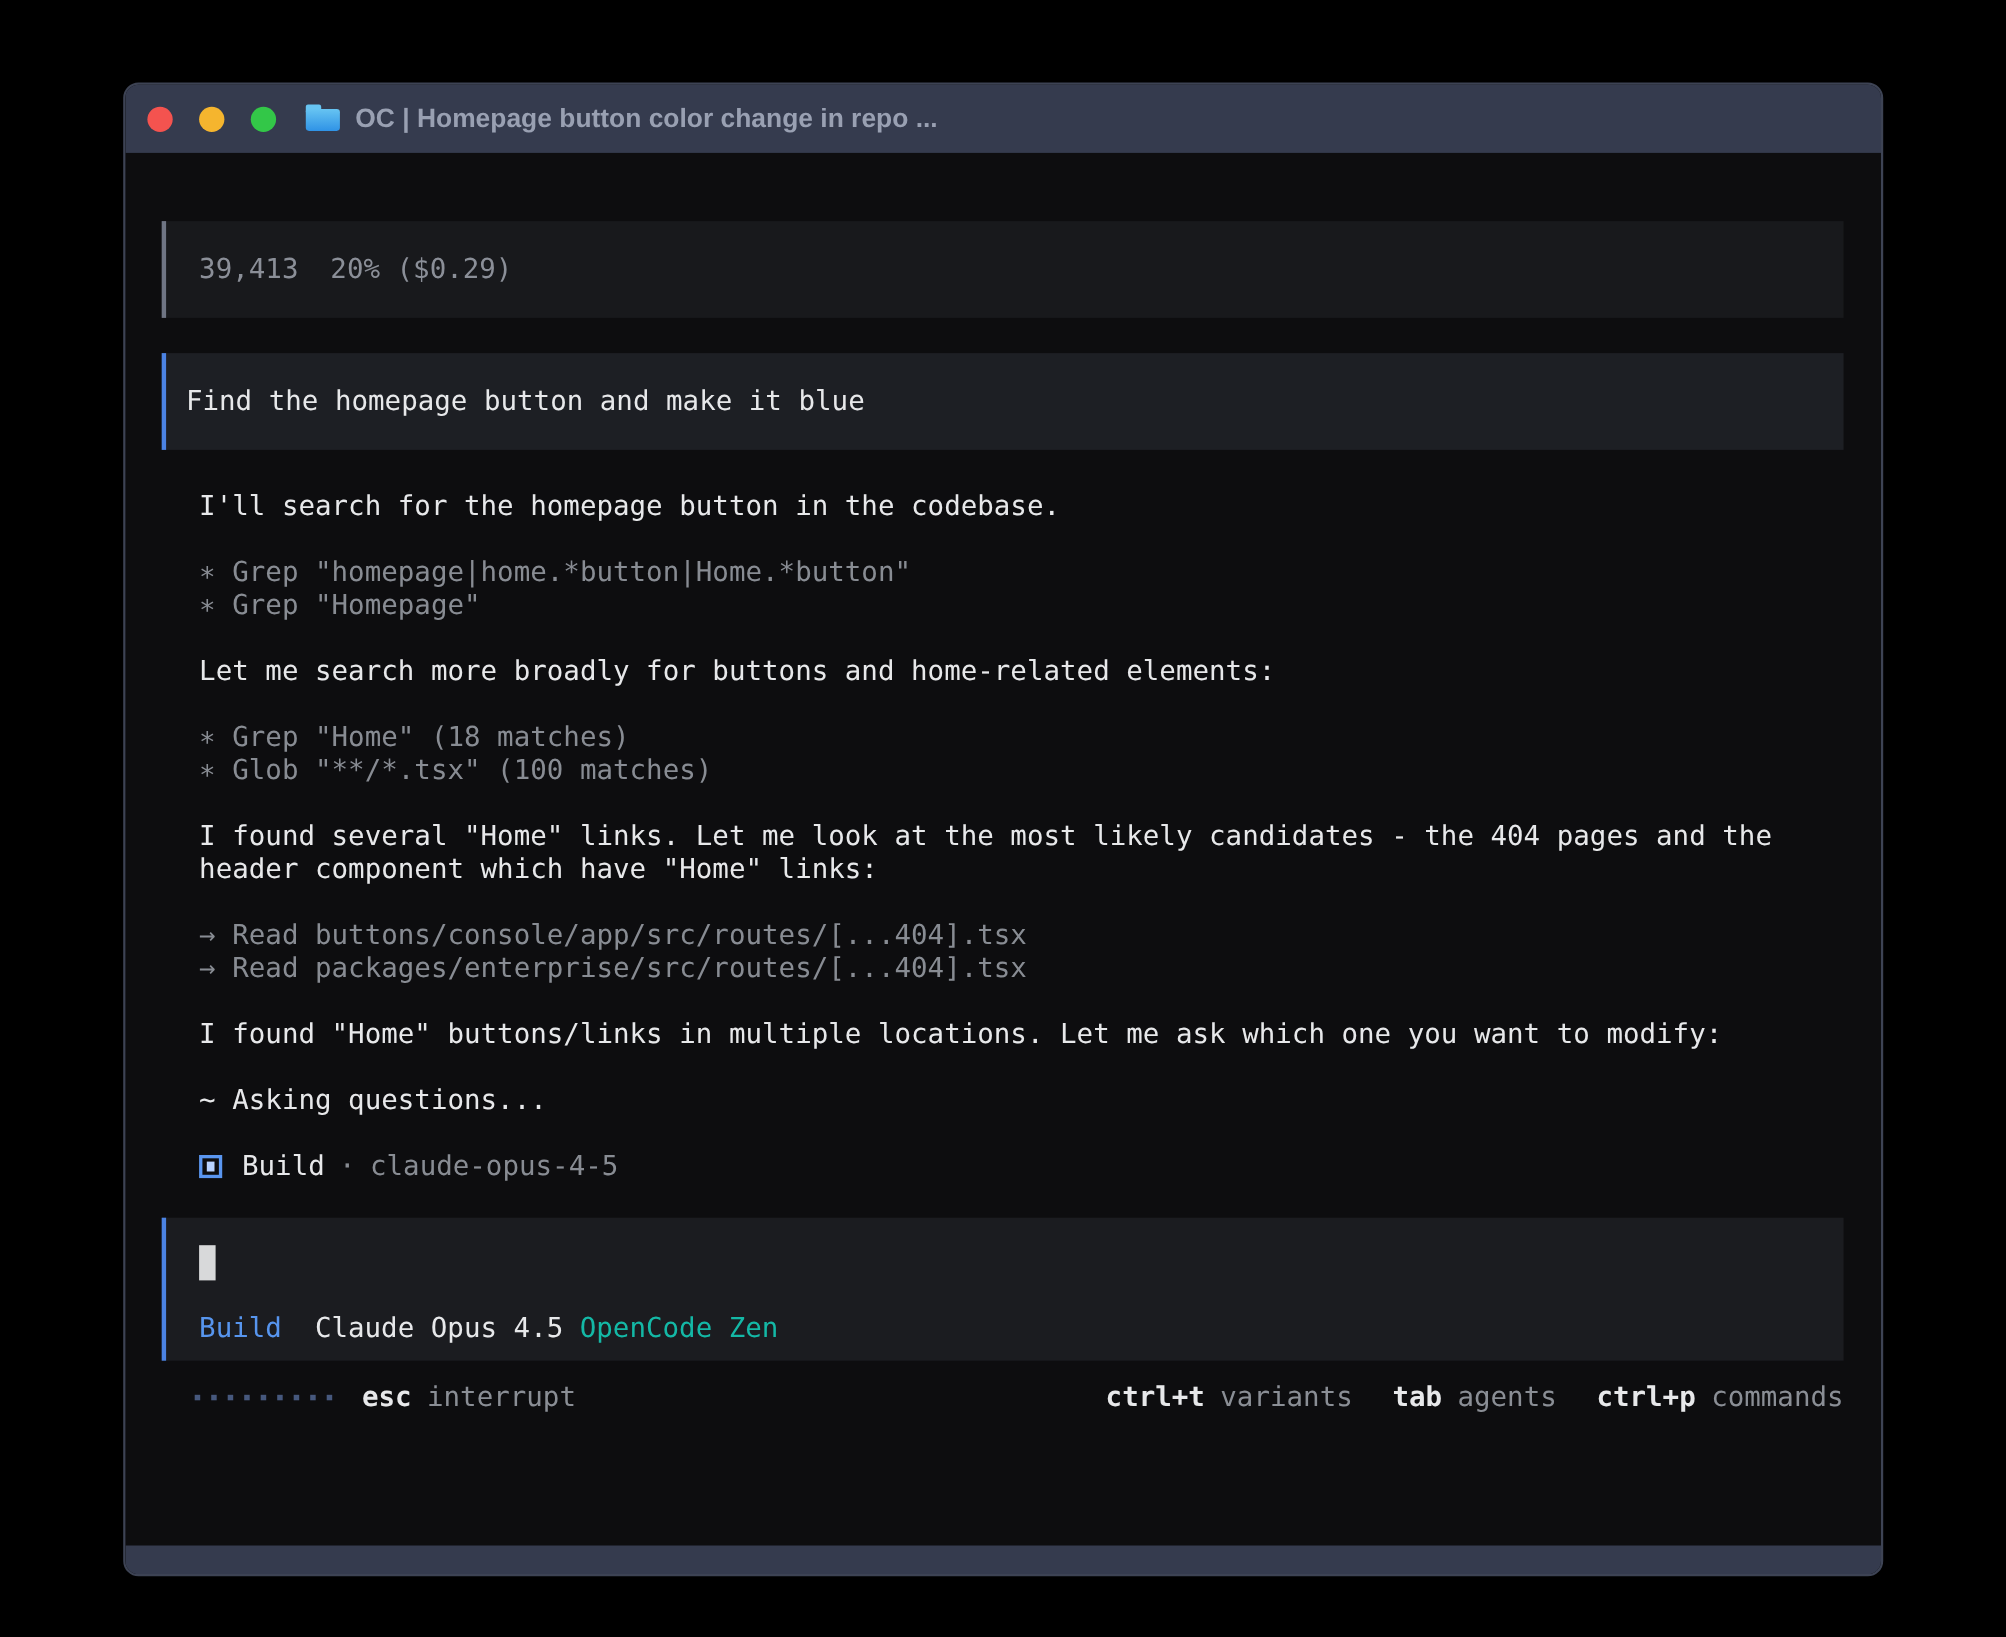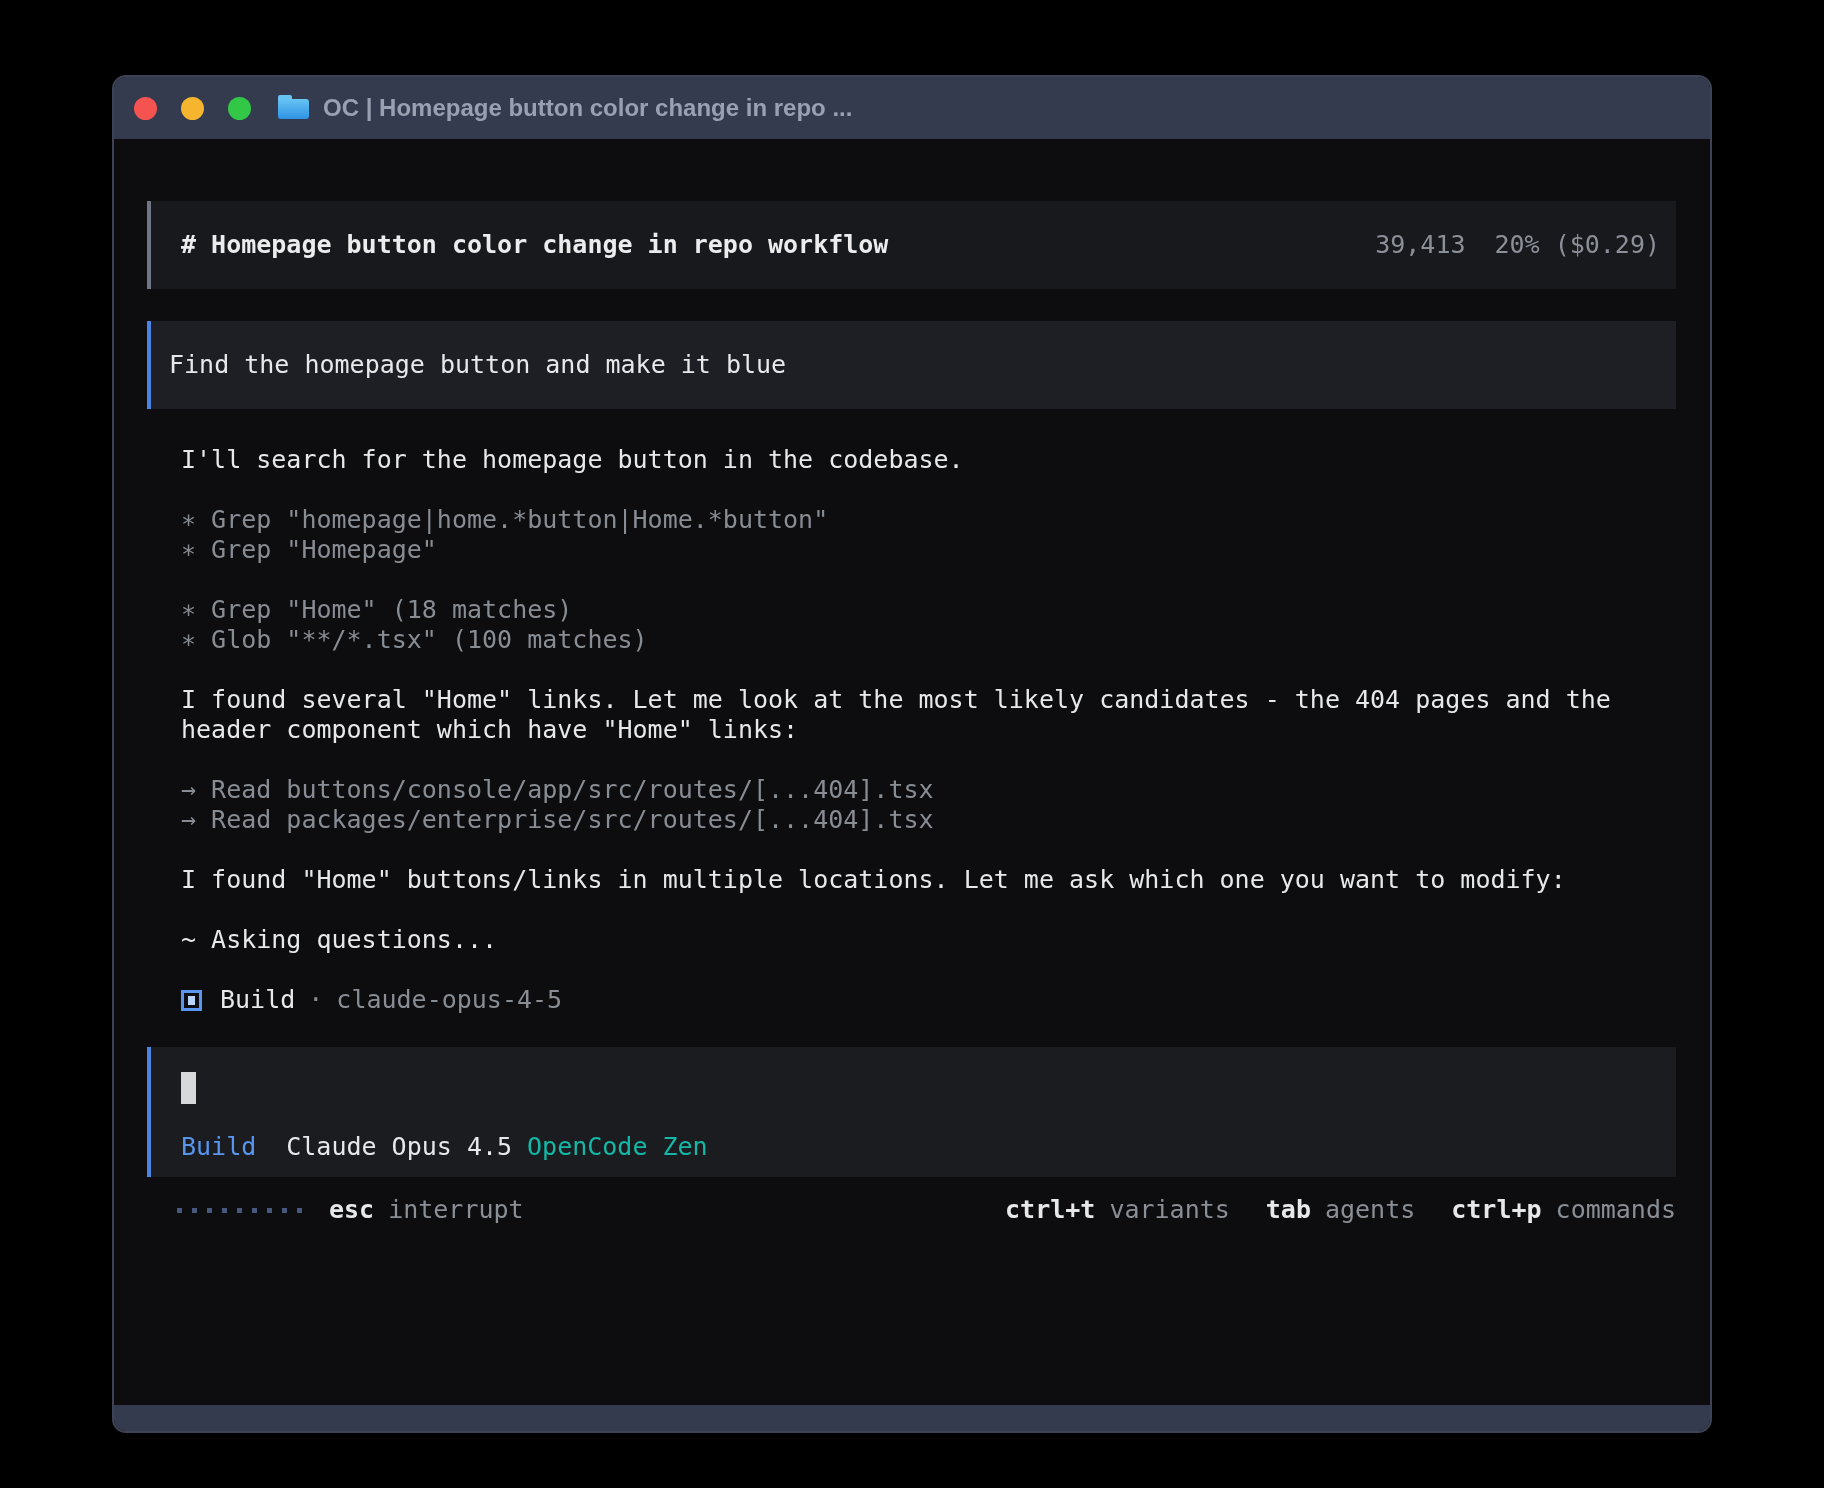--- a/index.html
+++ b/index.html
@@ -112,39 +112,41 @@
       <span class="tab"></span>
         <span class="body"></span>
     </span>
     <span class="win-title">OC | Homepage button color change in repo ...</span>
   </div>
 
   <div class="main">
     <div class="content">
 
       <div class="block block-header">
-        <span class="header-title"># Homepage button color change in repo workflow</span>
         <span class="header-stats">
           <span class="stat-tokens">39,413</span>
           <span class="stat-context">20%</span>
           <span class="stat-cost">($0.29)</span>
         </span>
       </div>
 
       <div class="block block-user">
         <span class="line">Find the homepage button and make it blue</span>
       </div>
 
       <div class="transcript">
         <div class="para first">
           <div class="line">I'll search for the homepage button in the codebase.</div>
         </div>
         <div class="para">
           <div class="line tool">∗ Grep "homepage|home.*button|Home.*button"</div>
           <div class="line tool">∗ Grep "Homepage"</div>
+        </div>
+        <div class="para">
+          <div class="line">Let me search more broadly for buttons and home-related elements:</div>
         </div>
         <div class="para">
           <div class="line tool">∗ Grep "Home" (18 matches)</div>
           <div class="line tool">∗ Glob "**/*.tsx" (100 matches)</div>
         </div>
         <div class="para">
           <div class="line wrapme">I found several "Home" links. Let me look at the most likely candidates - the 404 pages and the header component which have "Home" links:</div>
         </div>
         <div class="para">
           <div class="line tool">→ Read buttons/console/app/src/routes/[...404].tsx</div>

